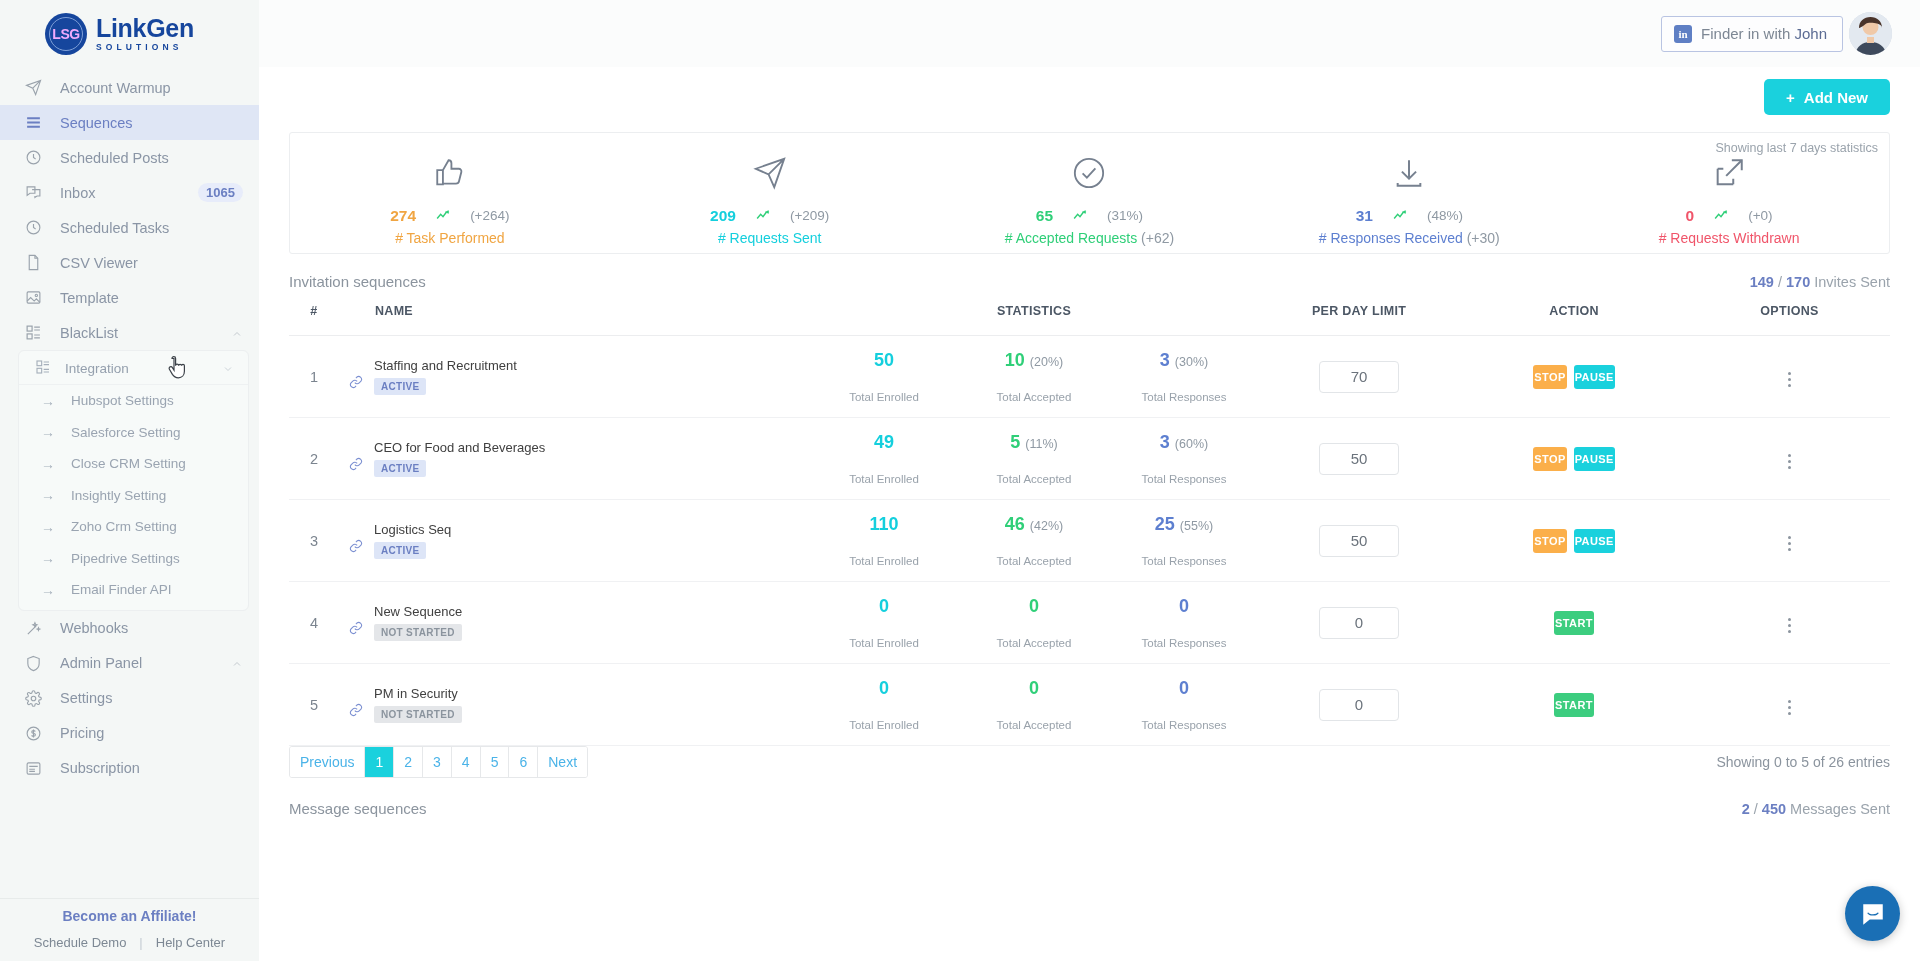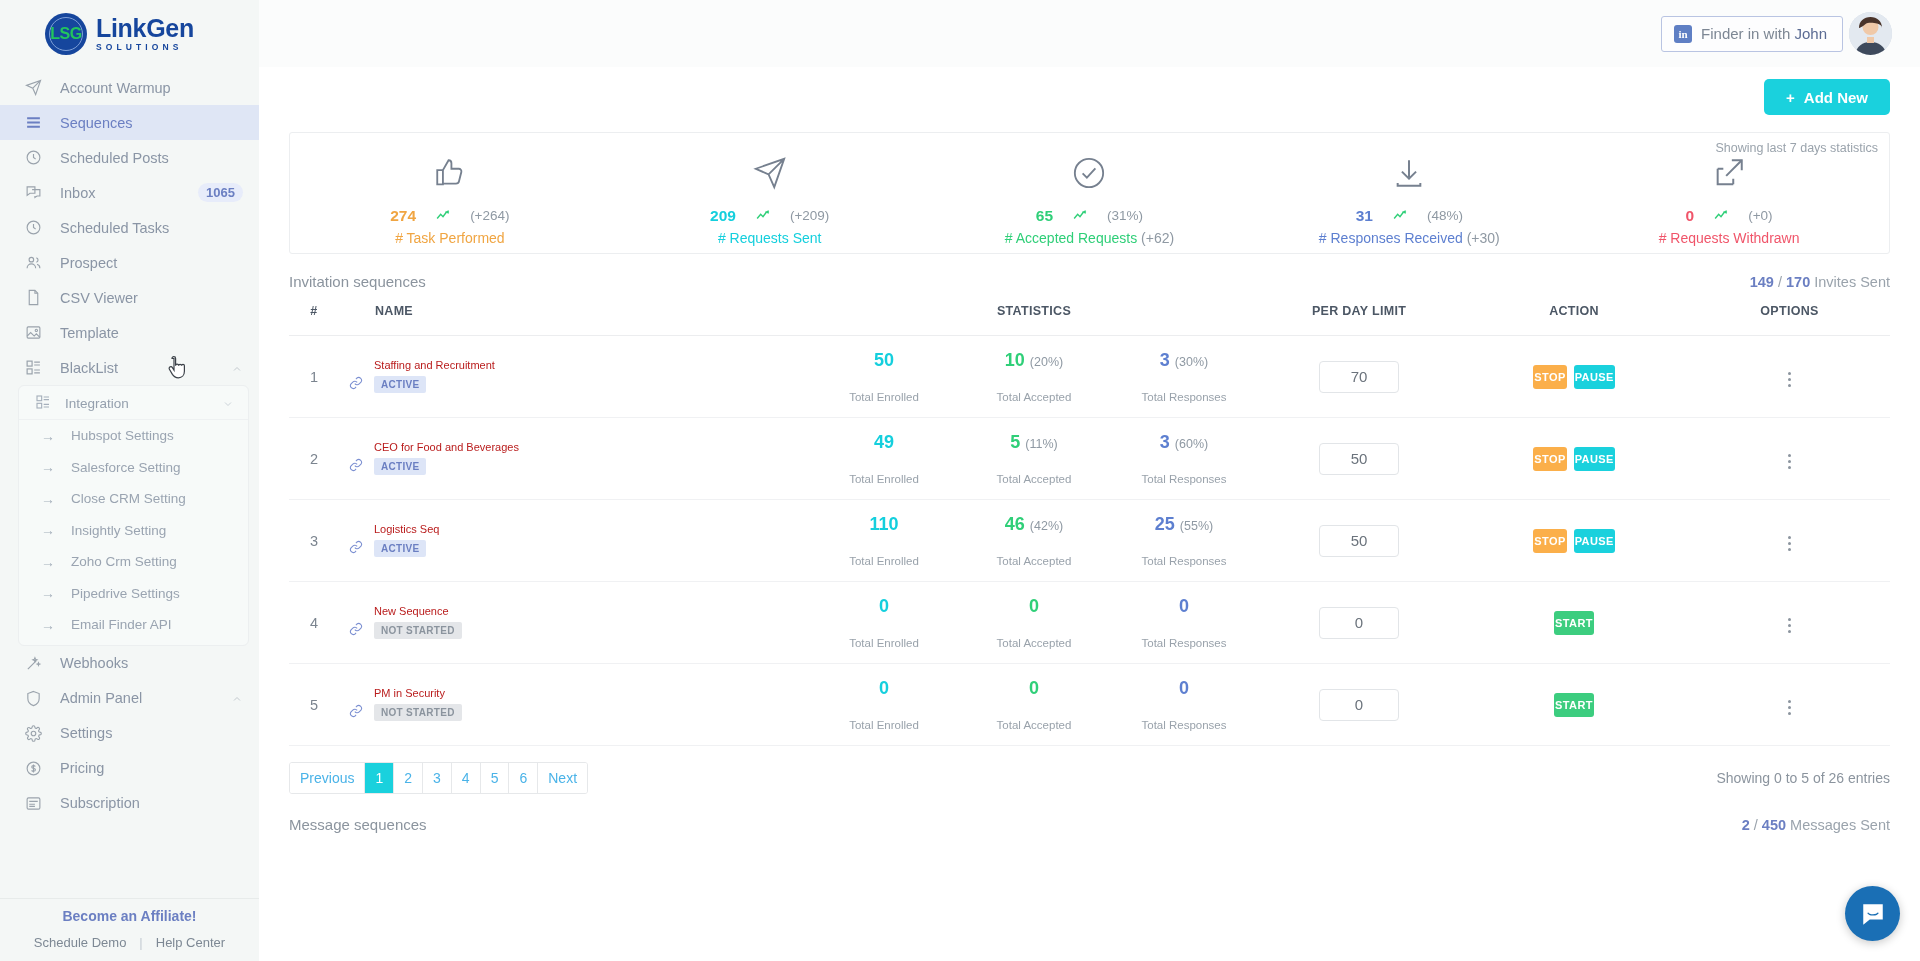--- a/index.html
+++ b/index.html
@@ -29,21 +29,21 @@
     background: #16469d;
     display: flex; align-items: center; justify-content: center;
     position: relative;
   }
   .brand-mark::after {
     content: "";
     position: absolute; inset: 4px;
     border: 1.5px solid #7fa0d8; border-radius: 50%;
   }
   .brand-mark span {
-    color: #22c55e; font-size: 16px; font-weight: bold;
+    color: #f0abfc; font-size: 14px; font-weight: bold;
     letter-spacing: -.5px; z-index: 1;
   }
   .brand-text { line-height: 1; }
   .brand-name { font-size: 25px; font-weight: bold; color: #16469d; letter-spacing: -.3px; }
   .brand-sub { font-size: 8.5px; font-weight: bold; color: #16469d; letter-spacing: 4.1px; margin-top: 2px; }
 
   .nav { padding-top: 3px; }
   .nav-item {
     height: 35px;
     display: flex; align-items: center;
@@ -192,21 +192,21 @@
   th.c-stats { width: 450px; text-align: center; }
   th.c-limit { width: 200px; text-align: center; }
   th.c-action { width: 230px; text-align: center; }
   th.c-opts { width: auto; text-align: center; }
 
   table.seq td { padding: 14px 0; border-bottom: 1px solid #f0f1f3; vertical-align: middle; }
   td.c-num { text-align: center; color: #7b848f; font-size: 14.5px; }
   .name-cell { display: flex; align-items: flex-start; gap: 11px; padding-left: 10px; }
   .link-ico { color: #7b8fd1; margin-top: 17px; flex: 0 0 14px; }
   .name-block { display: flex; flex-direction: column; gap: 5px; }
-  .seq-name { color: #b91c1c; font-size: 11px; }
+  .seq-name { color: #404040; font-size: 13px; }
   .badge {
     align-self: flex-start;
     font-size: 10px; font-weight: bold; letter-spacing: .3px;
     padding: 3px 7px; border-radius: 2px;
   }
   .badge.active { background: #dde5f7; color: #6b7fc2; }
   .badge.notstarted { background: #e4e6e9; color: #8b949e; }
 
   .stats-cell { display: flex; justify-content: space-around; align-items: flex-start; }
   .stat-mini { text-align: center; min-width: 90px; }
@@ -235,21 +235,20 @@
   .abtn.stop { background: #fbaf4a; }
   .abtn.pause { background: #1ad1dd; }
   .abtn.start { background: #3ccd7f; }
   .opts-cell { text-align: center; }
   .kebab { display: inline-flex; flex-direction: column; gap: 3px; cursor: pointer; padding: 5px; }
   .kebab i { width: 3px; height: 3px; border-radius: 50%; background: #8b949e; display: block; }
 
   
   .pager-row {
     display: flex; align-items: center; justify-content: space-between;
-    margin-top: 16px;
   }
   .pager { display: flex; border: 1px solid #e6e8ea; border-radius: 3px; overflow: hidden; }
   .pager button {
     background: #fff; border: none; border-right: 1px solid #e6e8ea;
     color: #4ab3e8; font-size: 14px; height: 30px; min-width: 26px;
     padding: 0 10px; cursor: pointer;
     font-family: "Liberation Sans", sans-serif;
   }
   .pager button:last-child { border-right: none; }
   .pager button.cur { background: #1ad1dd; color: #ffffff; }
@@ -330,30 +329,20 @@
       <div class="nav-item">
         <span class="ico">
           <svg width="17" height="17" viewBox="0 0 24 24" fill="none" stroke="#9aa3ac" stroke-width="1.6">
               <circle cx="12" cy="12" r="9"></circle>
               <path d="M12 7v5l3 2"></path>
             </svg>
         </span>
         <span class="lbl">Scheduled Tasks</span>
       </div>
 
-      <div class="nav-item">
-        <span class="ico">
-          <svg width="17" height="17" viewBox="0 0 24 24" fill="none" stroke="#9aa3ac" stroke-width="1.6">
-              <circle cx="9" cy="8" r="3.2"></circle>
-              <path d="M3 20c0-3.3 2.7-6 6-6s6 2.7 6 6"></path>
-              <path d="M16 5.5a3.2 3.2 0 0 1 0 6.2M17 14.5c2.4.7 4 2.8 4 5.5"></path>
-            </svg>
-        </span>
-        <span class="lbl">Prospect</span>
-      </div>
 
       <div class="nav-item">
         <span class="ico">
           <svg width="17" height="17" viewBox="0 0 24 24" fill="none" stroke="#9aa3ac" stroke-width="1.6">
               <path d="M14 2H6v20h12V6l-4-4z"></path>
               <path d="M14 2v4h4"></path>
             </svg>
         </span>
         <span class="lbl">CSV Viewer</span>
       </div>

